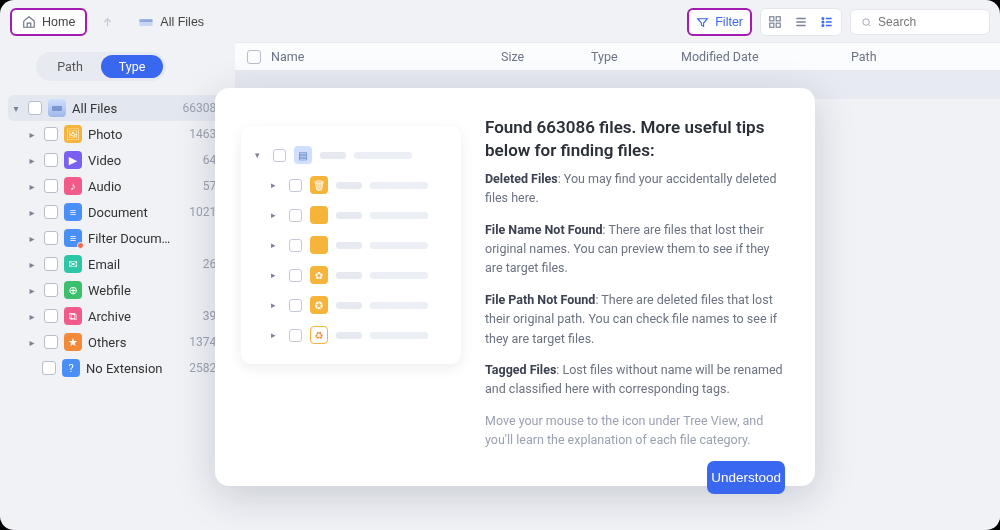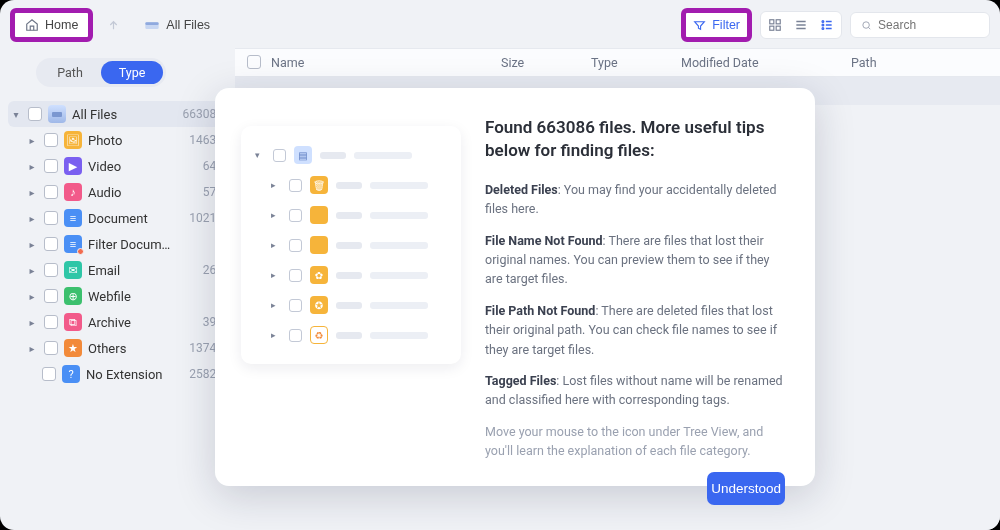--- a/index.html
+++ b/index.html
@@ -25,21 +25,21 @@
     display: flex;
     align-items: center;
     padding: 8px 10px 6px 10px;
     gap: 8px;
   }
   .btn {
     display: inline-flex;
     align-items: center;
     gap: 6px;
     background: #fff;
-    border: 5px solid #a21caf;
+    border: 2px solid #a21caf;
     border-radius: 6px;
     padding: 5px 10px;
     font-size: 12.5px;
     color: #444;
     cursor: pointer;
   }
   .btn.ghost { background: transparent; border: none; color: #a7adba; padding: 5px 6px; cursor: default; }
   .toolbar .spacer { flex: 1; }
   .icon-only { padding: 5px 7px; }
   .view-group { display:flex; gap:4px; background:#fff; border:1px solid #e3e6ec; border-radius:6px; padding:3px; }
@@ -70,21 +70,21 @@
   .tree-row .arrow { width:12px; text-align:center; color:#7a8296; font-size:10px; }
   .tree-row .cb { width:14px; height:14px; border:1.5px solid #b7bdca; border-radius:3px; background:#fff; flex-shrink:0;}
   .tree-row .ficon { width:18px; height:18px; border-radius:4px; display:flex; align-items:center; justify-content:center; font-size:11px; color:#fff; flex-shrink:0;}
   .tree-row .label { flex:1; white-space:nowrap; overflow:hidden; text-overflow:ellipsis; }
   .tree-row .count { color:#9aa1b0; font-size:12px; }
   .tree-row.child { padding-left:18px; }
   .tree-row.grandchild { padding-left:34px; }
   
   .main { flex:1; background:#f0f2f6; }
   .thead {
-    display:flex; align-items:flex-start;
+    display:flex; align-items:center;
     background:#fbfcfe; border-top:1px solid #e6e9ef; border-bottom:1px solid #e6e9ef;
     padding:6px 12px; color:#6b7385; font-size:12.5px;
   }
   .thead .cb { width:14px; height:14px; border:1.5px solid #b7bdca; border-radius:3px; margin-right:10px;}
   .thead .col-name { flex:0 0 230px; }
   .thead .col-size { flex:0 0 90px; }
   .thead .col-type { flex:0 0 90px; }
   .thead .col-date { flex:0 0 170px; }
   .thead .col-path { flex:1; }
   .empty-row { height:28px; background:#e7eaf1; margin-top:0; }
@@ -102,21 +102,21 @@
     padding:14px 12px; align-self:flex-start; margin-top:10px;
   }
   .mrow { display:flex; align-items:center; gap:8px; padding:6px 2px; }
   .mrow .arrow { width:10px; font-size:9px; color:#7a8296; }
   .mrow .cb { width:13px; height:13px; border:1.5px solid #c3c9d6; border-radius:3px; }
   .mrow .ic { width:18px; height:18px; border-radius:4px; display:flex; align-items:center; justify-content:center; font-size:10px;}
   .mrow .skel1 { width:26px; height:7px; background:#e6e9f0; border-radius:3px; }
   .mrow .skel2 { width:58px; height:7px; background:#eceff5; border-radius:3px; }
   .mrow.child { padding-left:18px; }
   .modal-text { flex:1; display:flex; flex-direction:column; }
-  .modal-text h2 { font-size:17px; font-weight:600; color:#2b2f38; line-height:1.35; margin-bottom:18px;}
+  .modal-text h2 { font-size:17px; font-weight:600; color:#2b2f38; line-height:1.35; margin-bottom:7px;}
   .modal-text p { font-size:12.5px; color:#6b7280; line-height:1.55; margin-bottom:12px; }
   .modal-text p strong { color:#3b4150; }
   .modal-text .hint { color:#9aa1b0; }
   .modal-footer { margin-top:auto; display:flex; justify-content:flex-end; }
   .primary-btn {
     background:#3a67f0; color:#fff; border:none; border-radius:7px;
     padding:9px 4px; font-size:13.5px; cursor:pointer;
   }
   .dot-warn {
     position:absolute; width:7px; height:7px; background:#f26b4e; border-radius:50%;

